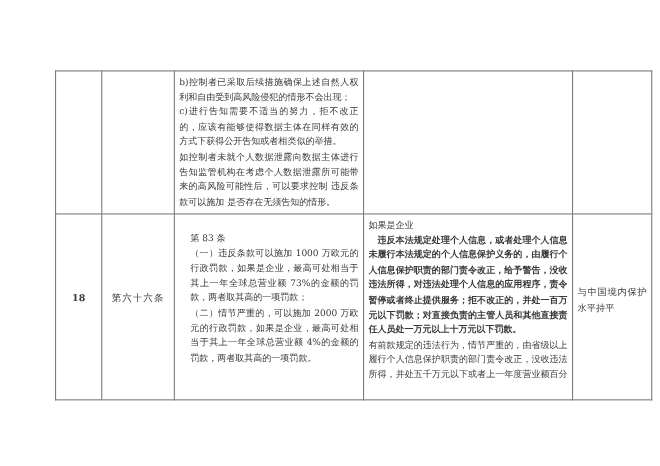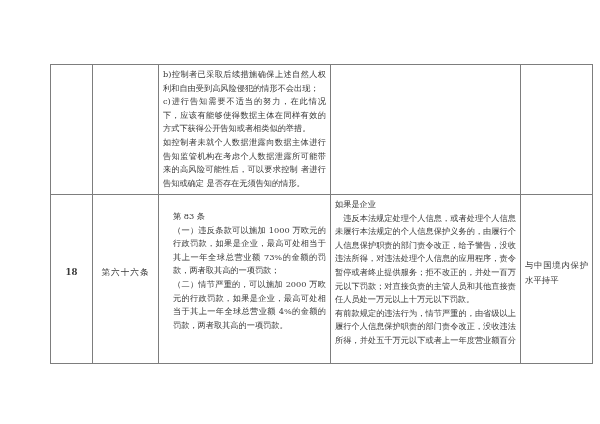--- a/index.html
+++ b/index.html
@@ -61,21 +61,21 @@
     letter-spacing: 1px;
   }
   .conc-text {
     font-weight: normal;
     font-size: 8.4px;
     line-height: 15px;
     text-align: justify;
   }
   .pad-top { padding-top: 12px; margin-left: 10px; }
   p.para { margin: 0; }
-  p.para.indent { text-indent: 1em; }
+  p.para.indent { text-indent: 1em; font-weight: bold; }
 
   .page-number {
     position: absolute;
     left: 0;
     right: 0;
     top: 374px;
     text-align: center;
     font-size: 7px;
     color: #5a5a5a;
   }
@@ -90,22 +90,22 @@
         <tr style="height:130px;">
       <td class="col-num">
             <div class="box r1"></div>
           </td>
       <td class="col-cat">
             <div class="box r1"></div>
           </td>
       <td class="col-left">
         <div class="box r1">
           <p class="para">b)控制者已采取后续措施确保上述自然人权利和自由受到高风险侵犯的情形不会出现；</p>
-          <p class="para">c)进行告知需要不适当的努力，在此情况下，应该有能够使得数据主体在同样有效的方式下获得公开告知或者相类似的举措。</p>
-          <p class="para">如控制者未就个人数据泄露向数据主体进行告知监管机构在考虑个人数据泄露所可能带来的高风险可能性后，可以要求控制 者进行告知或确定 是否存在无须告知的情形。</p>
+          <p class="para">c)进行告知需要不适当的努力，拒不改正的，应该有能够使得数据主体在同样有效的方式下获得公开告知或者相类似的举措。</p>
+          <p class="para">如控制者未就个人数据泄露向数据主体进行告知监管机构在考虑个人数据泄露所可能带来的高风险可能性后，可以要求控制 违反条款可以施加 是否存在无须告知的情形。</p>
         </div>
       </td>
       <td class="col-right">
             <div class="box r1"></div>
           </td>
       <td class="col-conc">
             <div class="box r1"></div>
           </td>
     </tr>
 

